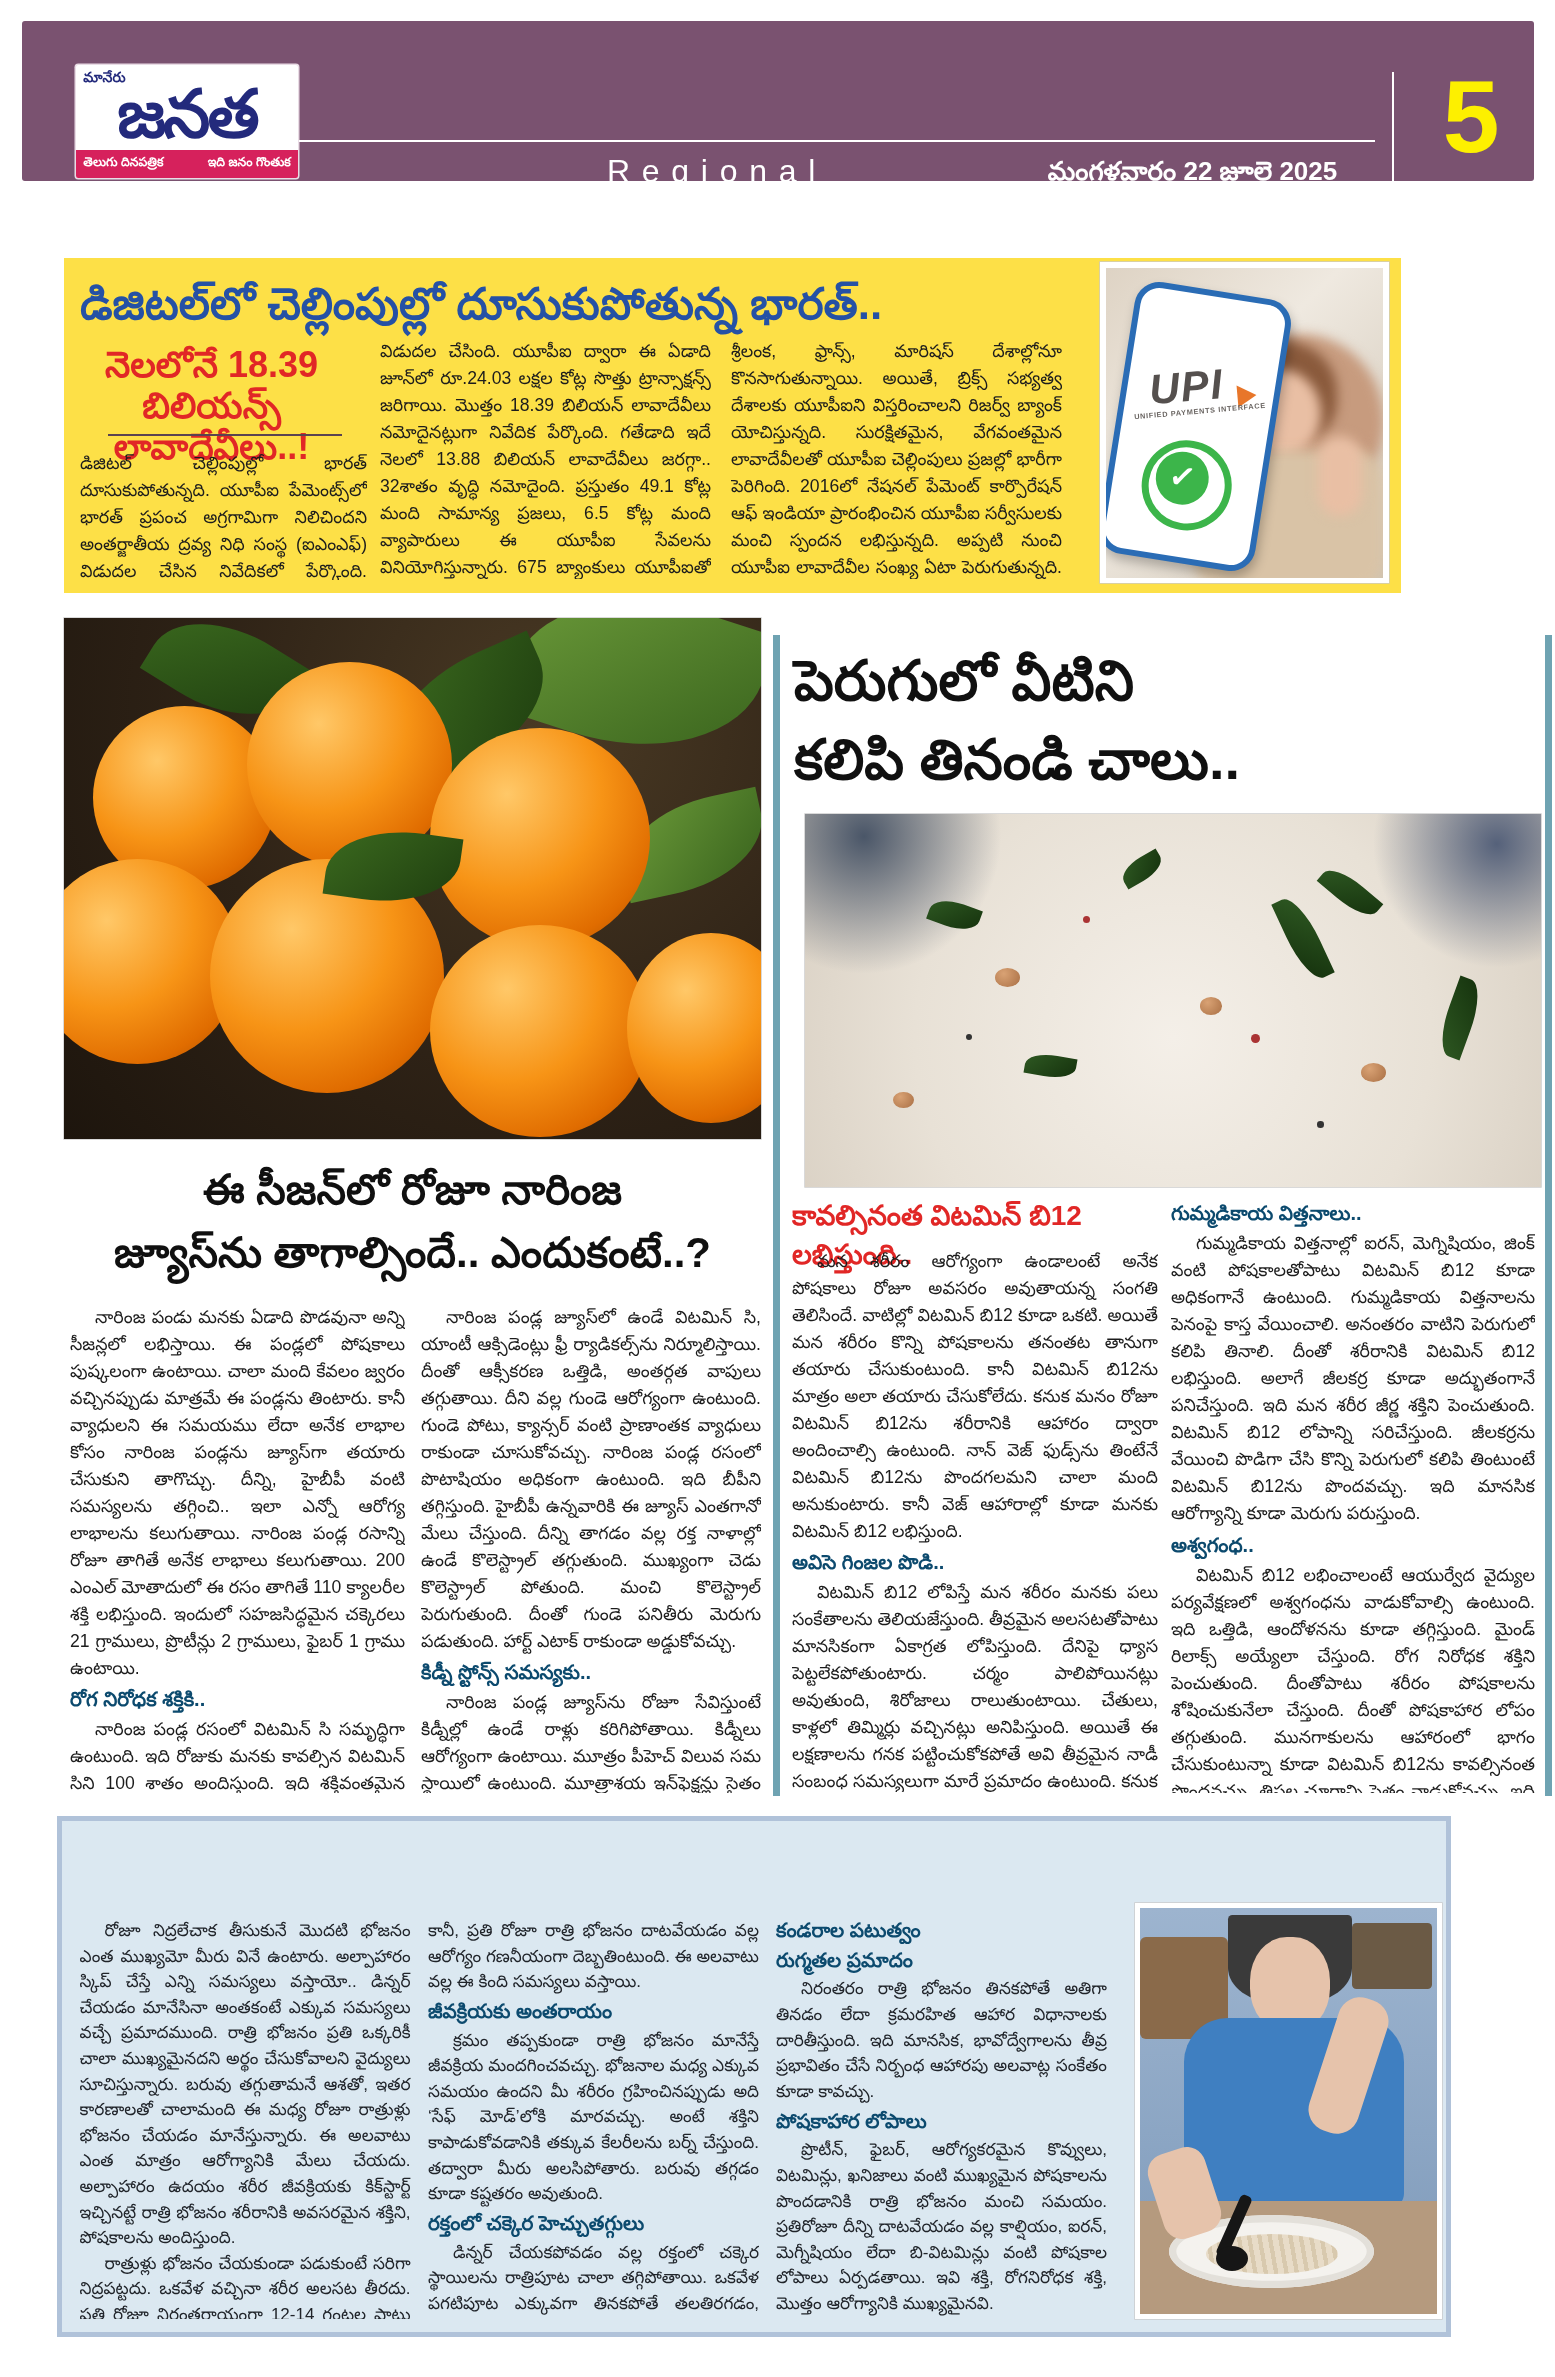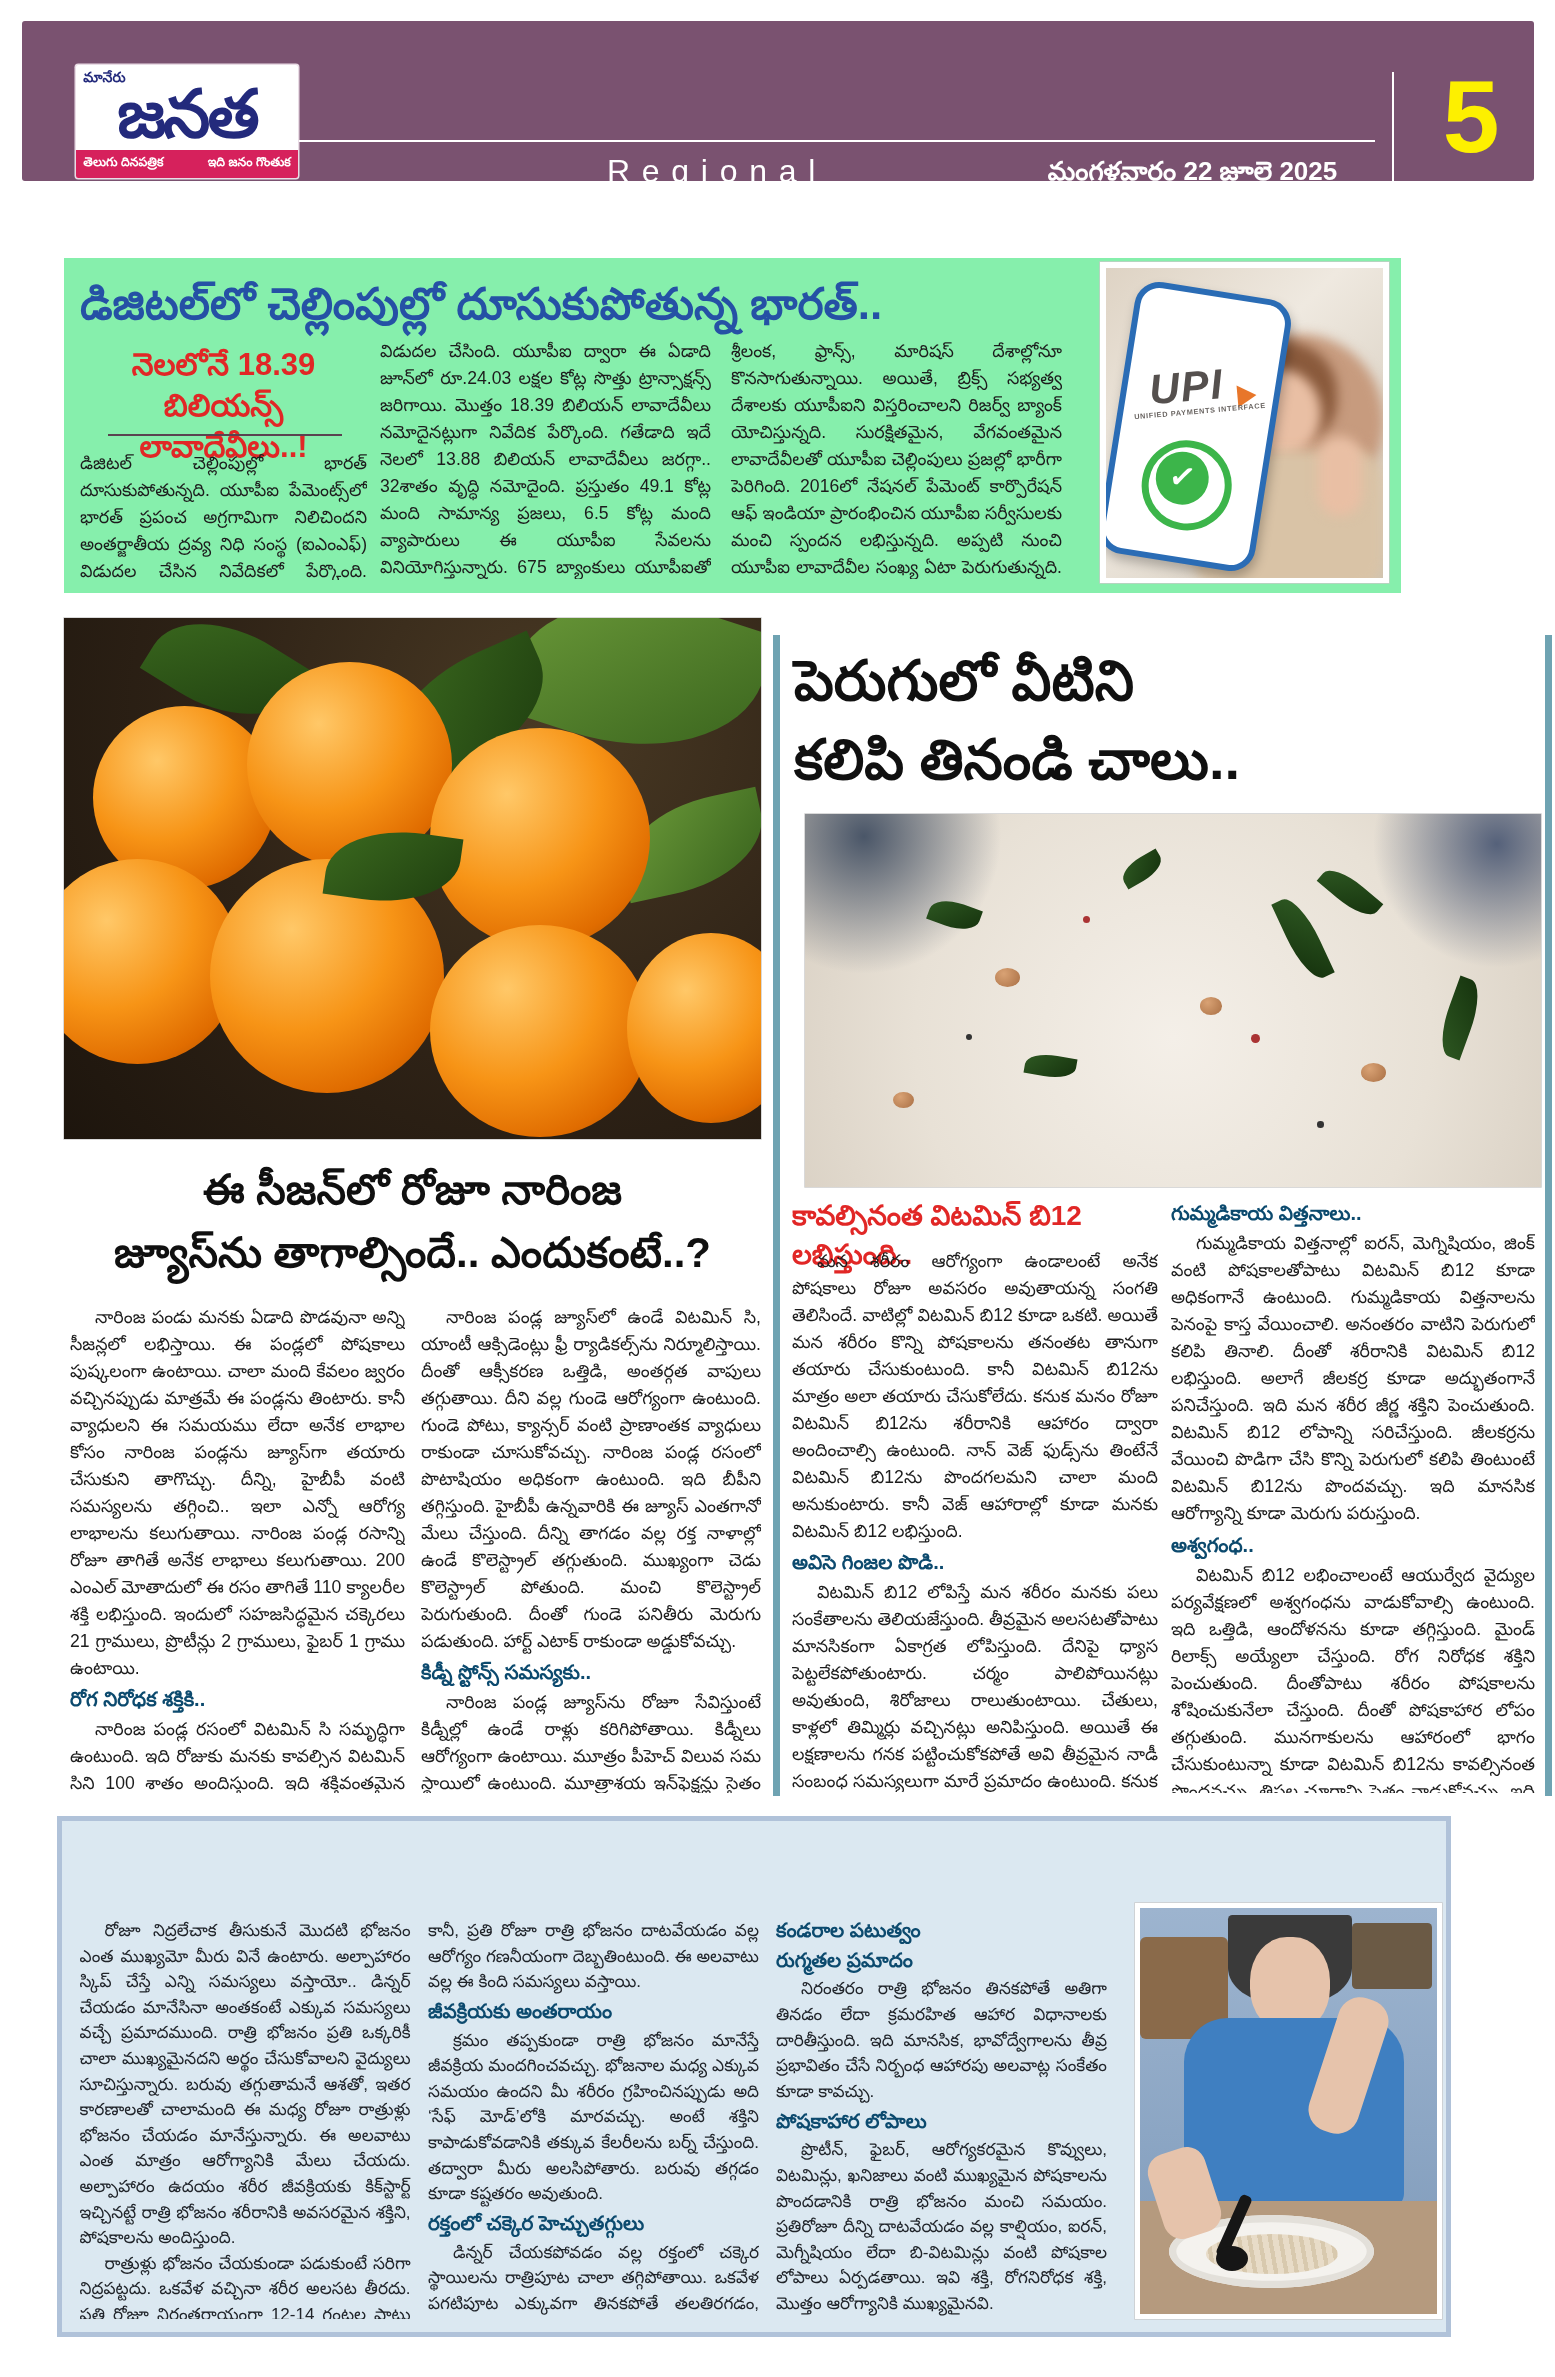--- a/index.html
+++ b/index.html
@@ -11,23 +11,23 @@
   #logo-top{left:7.3px;top:4.4px;font-size:14px;font-weight:bold;color:#232a7c;}
   #logo-main{left:0;top:10.2px;width:222px;text-align:center;font-size:67px;font-weight:bold;color:#232a7c;letter-spacing:-2.9px;}
   #logo-band{left:0;bottom:0;width:222px;height:28px;background:#d6215c;color:#ffffff;font-size:12.4px;font-weight:bold;display:flex;justify-content:space-between;align-items:center;padding:0 7.3px;box-sizing:border-box;}
   #mast-url{left:315px;top:44px;width:937px;text-align:center;font-size:54px;font-weight:bold;color:#f6a800;letter-spacing:1.5px;}
   #mast-rule{left:277px;top:119px;width:1076px;height:2.2px;background:#ffffff;}
   #mast-section{left:512px;top:132px;width:366px;text-align:center;font-size:32px;font-weight:normal;color:#ffffff;letter-spacing:11.7px;}
   #mast-date{left:995px;top:135px;width:351px;text-align:center;font-size:26px;font-weight:bold;color:#ffffff;}
   #mast-vline{left:1370px;top:51px;width:2.2px;height:110px;background:#ffffff;}
   #mast-page{left:1383px;top:38px;width:132px;text-align:center;font-size:102px;font-weight:bold;color:#fdf000;}
   
-  #a1-box{left:64px;top:258px;width:1337px;height:335px;background:#86efac;}
+  #a1-box{left:64px;top:258px;width:1337px;height:335px;background:#fde047;}
   #a1-head{left:16px;top:20.5px;width:1046px;font-size:44px;font-weight:bold;color:#2551a5;}
-  #a1-sub{left:16px;top:86px;width:287px;text-align:center;font-size:31px;font-weight:bold;color:#e12726;line-height:41px;}
+  #a1-sub{left:4px;top:86px;width:287px;text-align:center;font-size:36px;font-weight:bold;color:#e12726;line-height:41px;}
   #a1-rule{left:44px;top:176px;width:234px;height:2.2px;background:#5a4350;}
   .a1col{top:80px;width:331px;height:241px;font-size:17.6px;line-height:27px;text-align:justify;color:#1c1c1c;overflow:hidden;}
   #a1-c1{left:16px;top:192px;width:287px;height:130px;font-size:17.6px;line-height:27px;text-align:justify;color:#1c1c1c;overflow:hidden;}
   #a1-c2{left:316px;}
   #a1-c3{left:667px;}
   #a1-photo{left:1036px;top:4.4px;width:289px;height:321px;background:#ffffff;padding:5.9px;box-sizing:border-box;}
   #upi-scene{position:relative;width:100%;height:100%;background:linear-gradient(135deg,#ded3c4 0%,#efe9e0 40%,#cfc4b4 100%);overflow:hidden;}
   .blur-blob{position:absolute;filter:blur(5.9px);}
   #upi-phone{position:absolute;left:10.2px;top:20.5px;width:146px;height:263px;background:#ffffff;border:6.6px solid #2a6cb5;border-radius:25px;transform:rotate(9deg);box-shadow:2.9px 5.9px 10.2px rgba(0,0,0,.25);}
   #upi-word{position:absolute;left:20.5px;top:70px;font-size:42px;font-weight:bold;font-style:italic;color:#55504e;transform:rotate(-14deg);letter-spacing:1.5px;}

